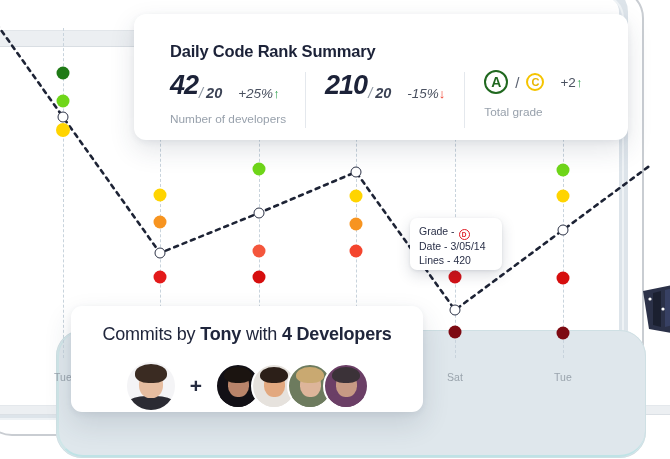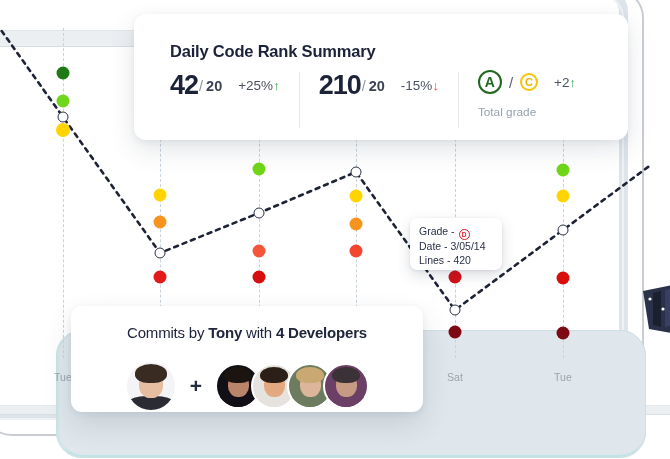--- a/index.html
+++ b/index.html
@@ -113,21 +113,21 @@
     box-shadow: 0 10px 26px rgba(40,55,80,.13), 0 2px 6px rgba(40,55,80,.07);
     z-index: 20;
   }
   .card-title {
     position: absolute; left: 36px; top: 28px;
     font-size: 16.5px; font-weight: bold; color: #1c2238;
     letter-spacing: -.2px;
   }
   .stats { position: absolute; left: 36px; top: 56px; display: flex; align-items: flex-start; }
   .stat { position: relative; padding-right: 0; }
-  .stat-row { display: flex; align-items: center; white-space: nowrap; }
+  .stat-row { display: flex; align-items: flex-end; white-space: nowrap; font-style: italic; }
   .big { font-size: 27px; font-weight: bold; color: #1c2238; letter-spacing: -1px; }
   .slash { font-size: 14.5px; color: #8e97a2; margin-left: 1px; }
   .denom { font-size: 14.5px; font-weight: bold; color: #3c4355; margin-left: 3px; }
   .delta { font-size: 13.5px; color: #4a5160; margin-left: 16px; }
   .arrow { font-size: 13px; font-weight: bold; margin-left: 0px; }
   .arrow.up { color: #2aa04b; }
   .arrow.down { color: #ef3a28; }
   .stat-label { margin-top: 11px; font-size: 11.8px; color: #98a1ac; }
   .divider { width: 1px; height: 56px; background: #e4e8ed; margin: 2px 19px 0 19px; }
   .grade-row { display: flex; align-items: center; white-space: nowrap; }
@@ -159,21 +159,21 @@
   
   .card-commits {
     position: absolute; left: 71px; top: 306px;
     width: 352px; height: 106px;
     background: #fff; border-radius: 11px;
     box-shadow: 0 12px 28px rgba(40,55,80,.14), 0 2px 6px rgba(40,55,80,.07);
     z-index: 22;
   }
   .commits-title {
     position: absolute; top: 18px; left: 0; width: 100%;
-    text-align: center; font-size: 15px; color: #20263c;
+    text-align: center; font-size: 18px; color: #20263c;
     letter-spacing: -.2px; white-space: nowrap;
   }
   .commits-title b { font-weight: bold; }
   .commits-title span.thin { font-weight: normal; }
   .avatars {
     position: absolute; top: 54px; left: 0; width: 100%;
     display: flex; align-items: center; justify-content: center;
   }
   .av {
     width: 46px; height: 46px; border-radius: 50%;
@@ -268,20 +268,21 @@
     <div class="stats">
 
       <div class="stat">
         <div class="stat-row">
           <span class="big">42</span>
           <span class="slash">/</span>
           <span class="denom">20</span>
           <span class="delta">+25%</span>
           <span class="arrow up">↑</span>
         </div>
+        <div class="stat-label">Number of developers</div>
       </div>
 
       <div class="divider"></div>
 
       <div class="stat">
         <div class="stat-row">
           <span class="big">210</span>
           <span class="slash">/</span>
           <span class="denom">20</span>
           <span class="delta">-15%</span>

